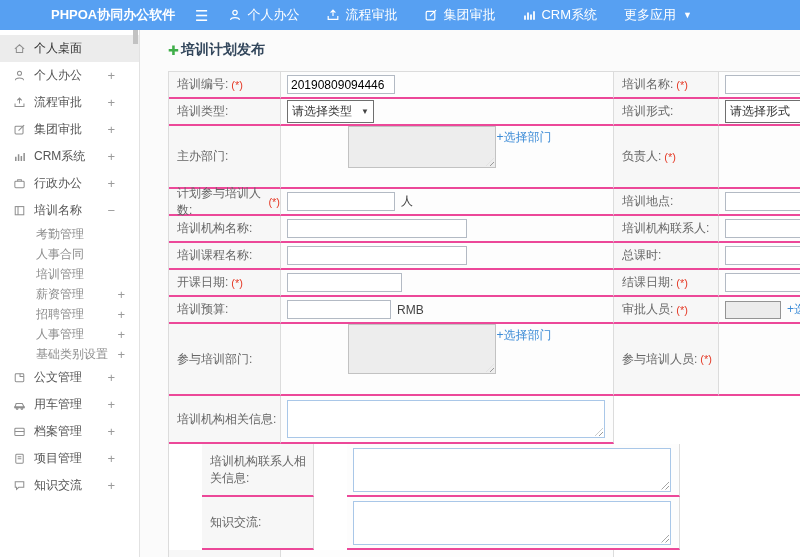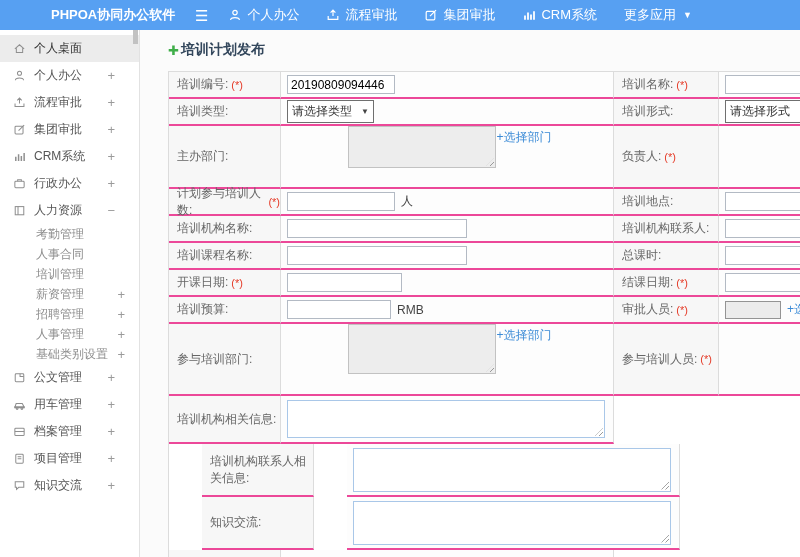--- a/index.html
+++ b/index.html
@@ -154,21 +154,21 @@
         <path d="M5 4.6 V3 H9 V4.6"></path>
       </svg>
     <span>行政办公</span>
     <span class="ex">+</span>
   </div>
   <div class="s-item">
     <svg class="ic s-ic" viewBox="0 0 14 14">
         <rect x="2.4" y="2.8" width="9.2" height="8.8"></rect>
         <path d="M5.4 2.8 V11.6"></path>
       </svg>
-    <span>人力资源</span>
+    <span>培训名称</span>
     <span class="ex">−</span>
   </div>
 
   <div class="s-sub">
     <span>考勤管理</span>
   </div>
   <div class="s-sub">
     <span>人事合同</span>
   </div>
   <div class="s-sub">

